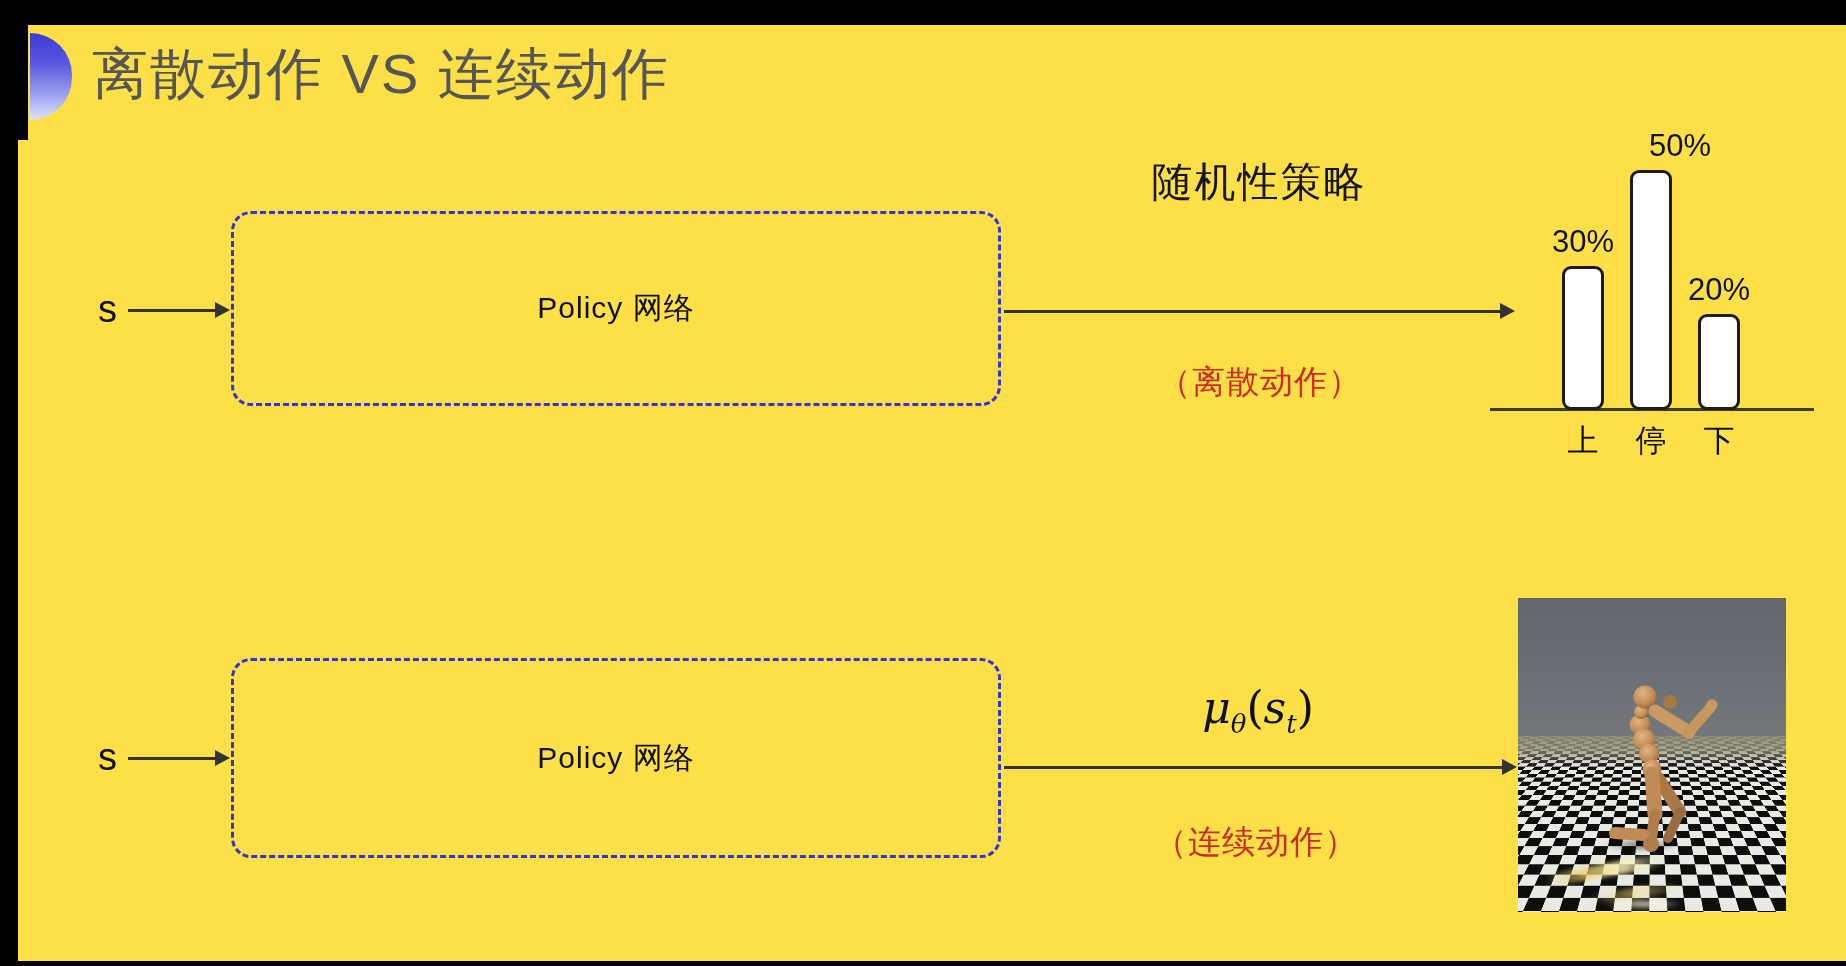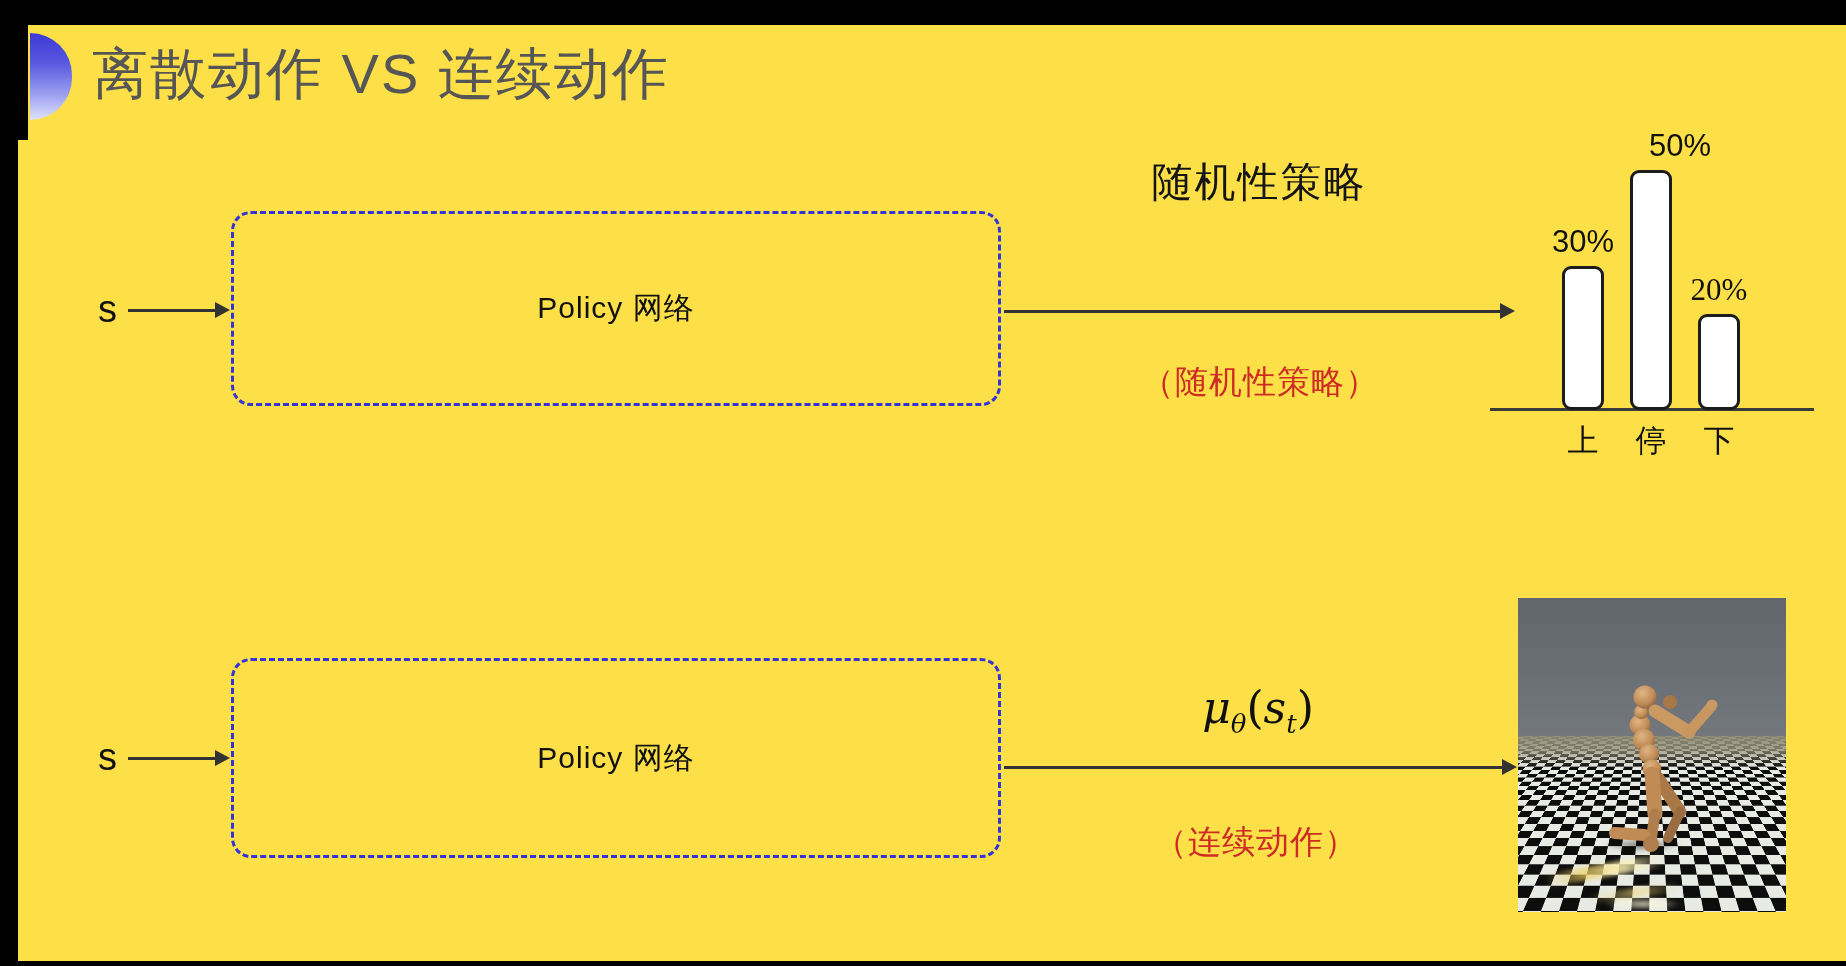--- a/index.html
+++ b/index.html
@@ -80,32 +80,32 @@
   <div class="policy-box" style="left:215px;top:211px;height:195px;">
     <span class="policy-box-label">Policy 网络</span>
   </div>
 
   <div class="arrow-line" style="left:988px;top:310px;width:496px;"></div>
   <div class="arrow-head" style="left:1484px;top:303px;"></div>
 
   <div class="center-text policy-type" style="left:1033px;top:155px;">随机性策略</div>
 
 
-  <div class="center-text annotation" style="left: 1034px; top: 360px; color: rgb(206, 43, 36);">（随机性策略）</div>
+  <div class="center-text annotation" style="left: 1034px; top: 360px; color: rgb(206, 43, 36);">（离散动作）</div>
 
   <div class="pchart">
     <div class="pchart-baseline"></div>
   <div class="pbar" style="left: 74px; top: 166px; height: 144px;"></div>
       <div class="pbar-val" style="left: 35px; top: 124px;">30%</div>
       <div class="pbar-cat" style="left: 35px; top: 320px;">上</div>
       <div class="pbar" style="left: 142px; top: 70px; height: 240px;"></div>
       <div class="pbar-val" style="left: 103px; top: 28px; text-align: right;">50%</div>
       <div class="pbar-cat" style="left: 103px; top: 320px;">停</div>
       <div class="pbar" style="left: 210px; top: 214px; height: 96px;"></div>
-      <div class="pbar-val" style="left: 171px; top: 172px; font-family: Liberation Serif, serif;">20%</div>
+      <div class="pbar-val" style="left: 171px; top: 172px;">20%</div>
       <div class="pbar-cat" style="left: 171px; top: 320px;">下</div>
     </div>
 
   <div class="s-label" style="left:82px;top:736px;">s</div>
   <div class="arrow-line" style="left:112px;top:757px;width:88px;"></div>
   <div class="arrow-head" style="left:199px;top:750px;"></div>
 
   <div class="policy-box" style="left:215px;top:658px;height:200px;">
     <span class="policy-box-label">Policy 网络</span>
   </div>

